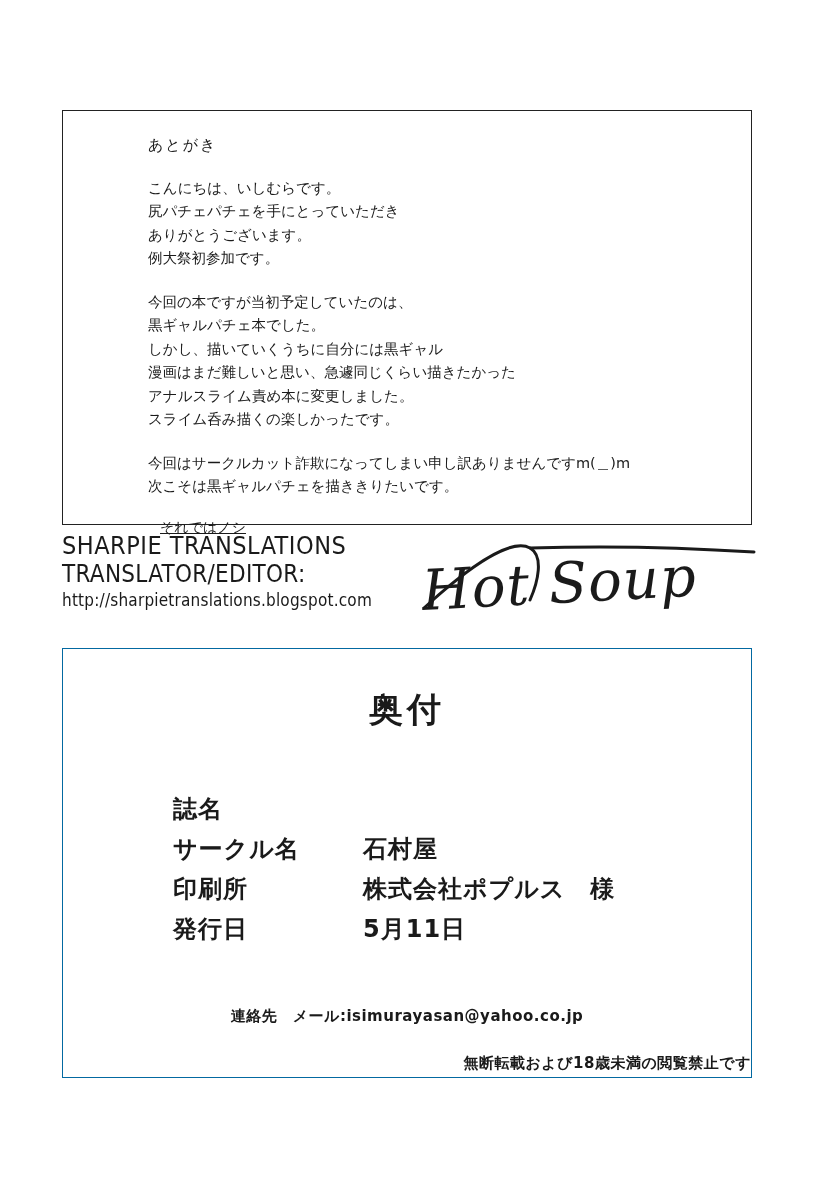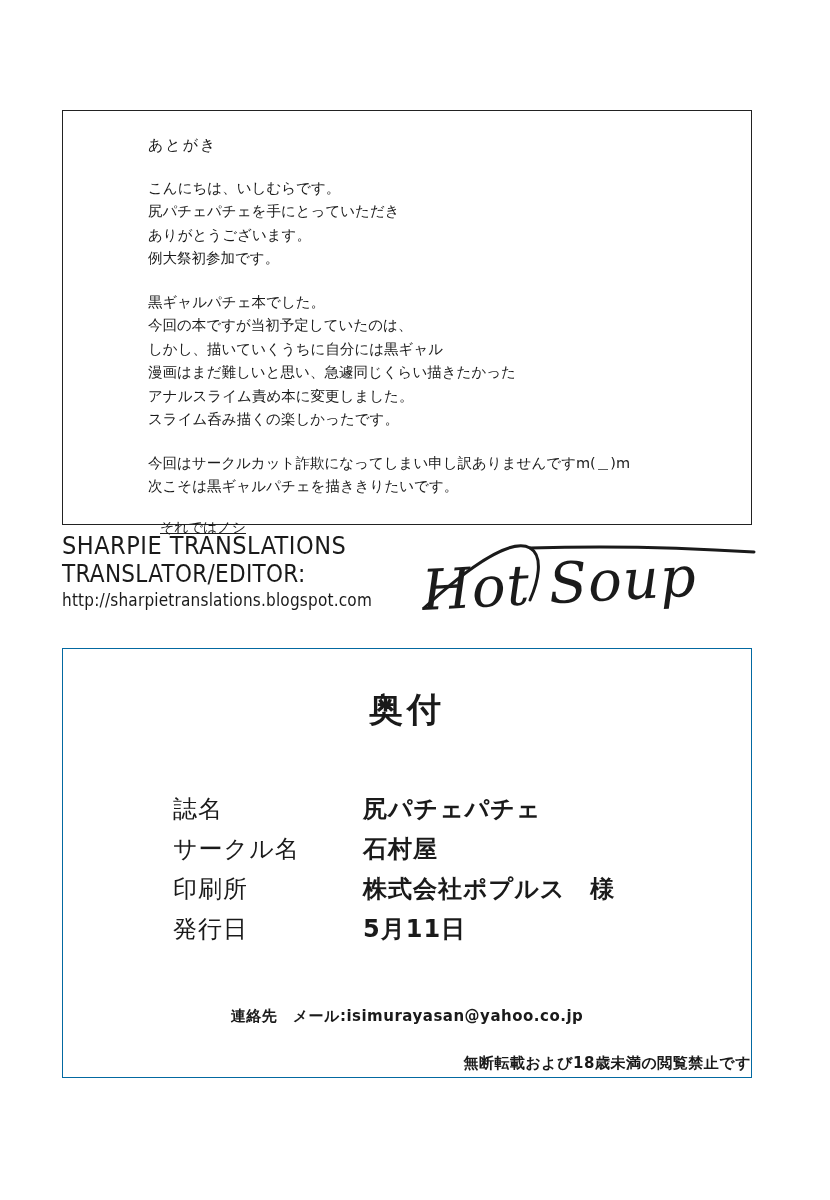--- a/index.html
+++ b/index.html
@@ -143,21 +143,21 @@
     margin-left: 110px;
   }
   .col-row {
     display: flex;
     align-items: baseline;
     margin-bottom: 8px;
   }
   .col-label {
     width: 190px;
     font-size: 24px;
-    font-weight: normal;
+    font-weight: bold;
     letter-spacing: 1px;
     white-space: nowrap;
   }
   .col-value {
     font-size: 24px;
     font-weight: bold;
     letter-spacing: 1px;
     white-space: nowrap;
   }
   .col-contact {
@@ -185,22 +185,22 @@
       <div class="aw-title">あとがき</div>
 
       <div class="aw-para">
         <div>こんにちは、いしむらです。</div>
         <div>尻パチェパチェを手にとっていただき</div>
         <div>ありがとうございます。</div>
         <div>例大祭初参加です。</div>
       </div>
 
       <div class="aw-para">
+        <div>今回の本ですが当初予定していたのは、</div>
         <div>黒ギャルパチェ本でした。</div>
-        <div>今回の本ですが当初予定していたのは、</div>
         <div>しかし、描いていくうちに自分には黒ギャル</div>
         <div>漫画はまだ難しいと思い、急遽同じくらい描きたかった</div>
         <div>アナルスライム責め本に変更しました。</div>
         <div>スライム呑み描くの楽しかったです。</div>
       </div>
 
       <div class="aw-para">
         <div>今回はサークルカット詐欺になってしまい申し訳ありませんですm(＿)m</div>
         <div>次こそは黒ギャルパチェを描ききりたいです。</div>
       </div>
@@ -223,21 +223,20 @@
       <div class="hotsoup-text">Hot Soup</div>
     </div>
   </div>
 
   <div class="colophon-box">
     <div class="col-title">奥付</div>
 
     <div class="col-table">
       <div class="col-row">
         <div class="col-label">誌名</div>
-        <div class="col-value">尻パチェパチェ</div>
       </div>
       <div class="col-row">
         <div class="col-label">サークル名</div>
         <div class="col-value">石村屋</div>
       </div>
       <div class="col-row">
         <div class="col-label">印刷所</div>
         <div class="col-value">株式会社ポプルス　様</div>
       </div>
       <div class="col-row">

